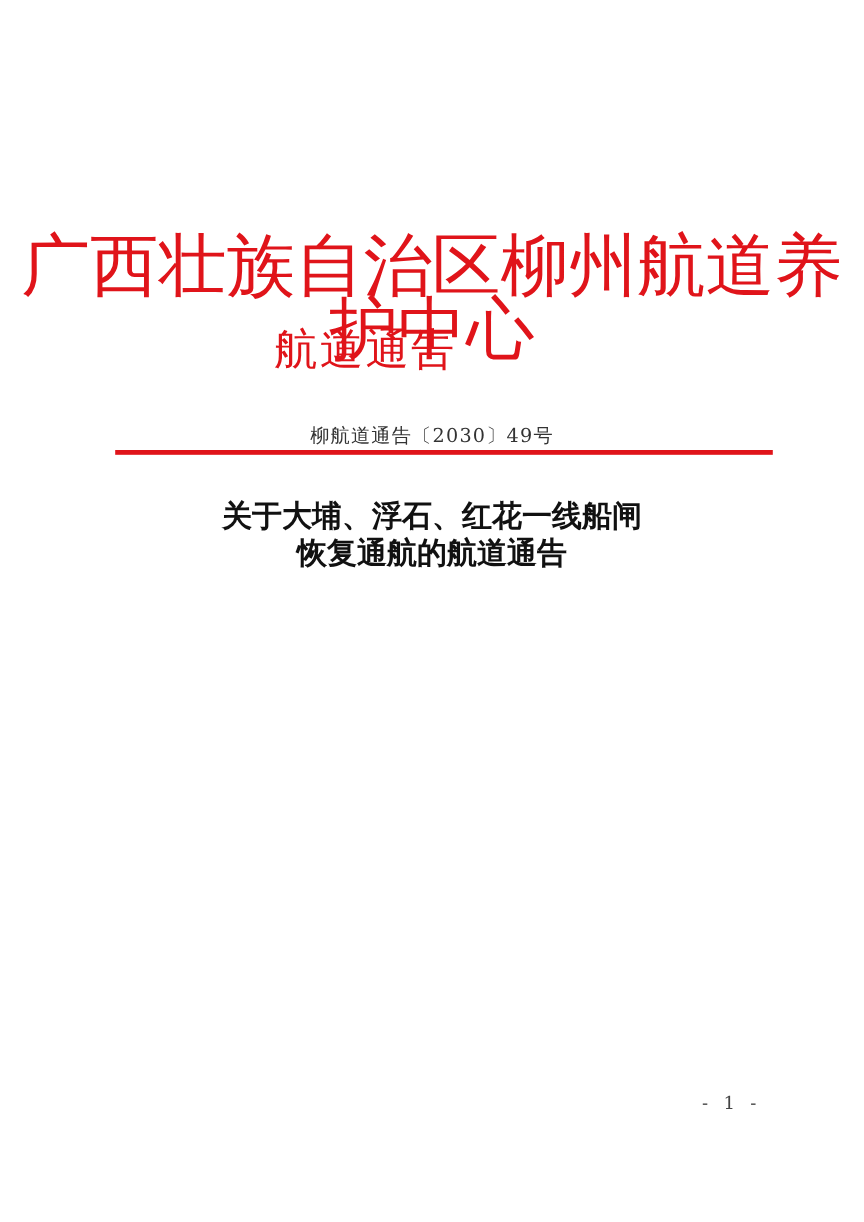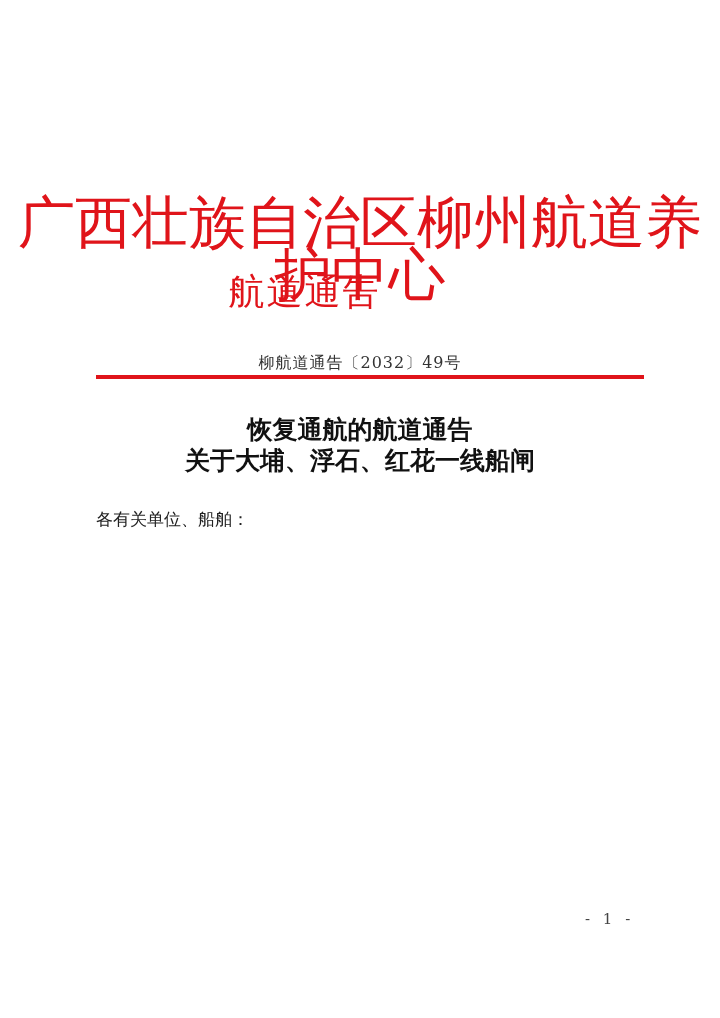--- a/index.html
+++ b/index.html
@@ -21,25 +21,24 @@
   .body p { margin:0; }
   .indent { text-indent:38px; }
   .salutation { line-height:26px; margin-bottom:8px !important; }
   .page-num { position:absolute; left:585px; top:910px; font-size:15px; color:#444; letter-spacing:4px; }
 </style>
 </head>
 <body>
 
 <div class="org-title">广西壮族自治区柳州航道养护中心</div>
 <div class="doc-type">航道通告</div>
-<div class="doc-number">柳航道通告〔2032〕49号</div>
+<div class="doc-number">柳航道通告〔2030〕49号</div>
 <div class="red-rule"></div>
 
 <div class="subject">
+  <div>关于大埔、浮石、红花一线船闸</div>
   <div>恢复通航的航道通告</div>
-  <div>关于大埔、浮石、红花一线船闸</div>
 </div>
 
 <div class="body">
-  <p class="salutation">各有关单位、船舶：</p>
 </div>
 
 <div class="page-num">- 1 -</div>
 
 </body></html>

